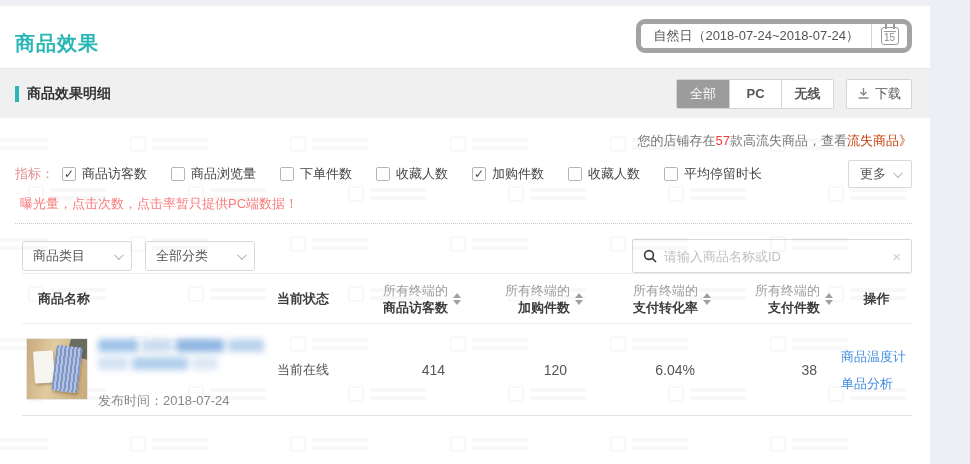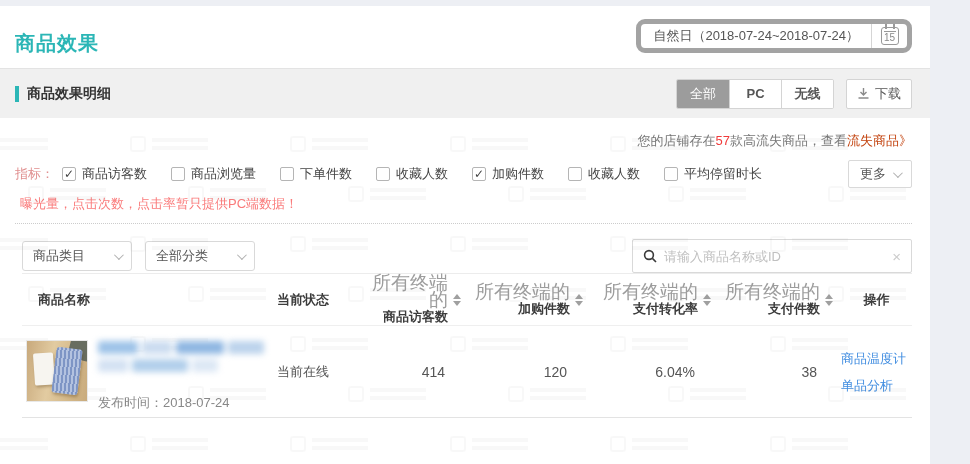--- a/index.html
+++ b/index.html
@@ -64,21 +64,21 @@
   .clear-x { color:#ccc; font-size:15px; cursor:pointer; line-height:1; }
 
   
   table { border-collapse:collapse; table-layout:fixed; margin-left:22px; width:890px; }
   thead tr { height:50px; border-top:1px solid #ececec; border-bottom:1px solid #efefef; }
   tbody tr { height:92px; border-bottom:1px solid #e3e3e3; }
   th { font-weight:normal; vertical-align:middle; }
   .th-left { text-align:left; font-size:13px; font-weight:bold; color:#3c3c3c; }
   .th-flex { display:flex; align-items:center; justify-content:flex-end; padding-right:8px; }
   .th-text { text-align:right; line-height:17px; }
-  .th-top { font-size:19px; color:#9d9d9d; }
+  .th-top { font-size:13px; color:#9d9d9d; }
   .th-main { font-size:13px; font-weight:bold; color:#3c3c3c; }
   .sort { display:inline-flex; flex-direction:column; margin-left:5px; cursor:pointer; }
   .s-up { width:0; height:0; border-left:4px solid transparent; border-right:4px solid transparent; border-bottom:5px solid #a0a0a0; margin-bottom:2px; }
   .s-dn { width:0; height:0; border-left:4px solid transparent; border-right:4px solid transparent; border-top:5px solid #a0a0a0; }
   .th-op { text-align:center; font-size:13px; font-weight:bold; color:#3c3c3c; }
   td.num { text-align:right; padding-right:24px; font-size:14px; color:#555; }
   td.status { font-size:13px; color:#555; padding-left:15px; }
   td.ops { text-align:left; }
   td.ops a { display:block; font-size:13px; color:#3f8ce0; line-height:27px; text-decoration:none; cursor:pointer; }
 

